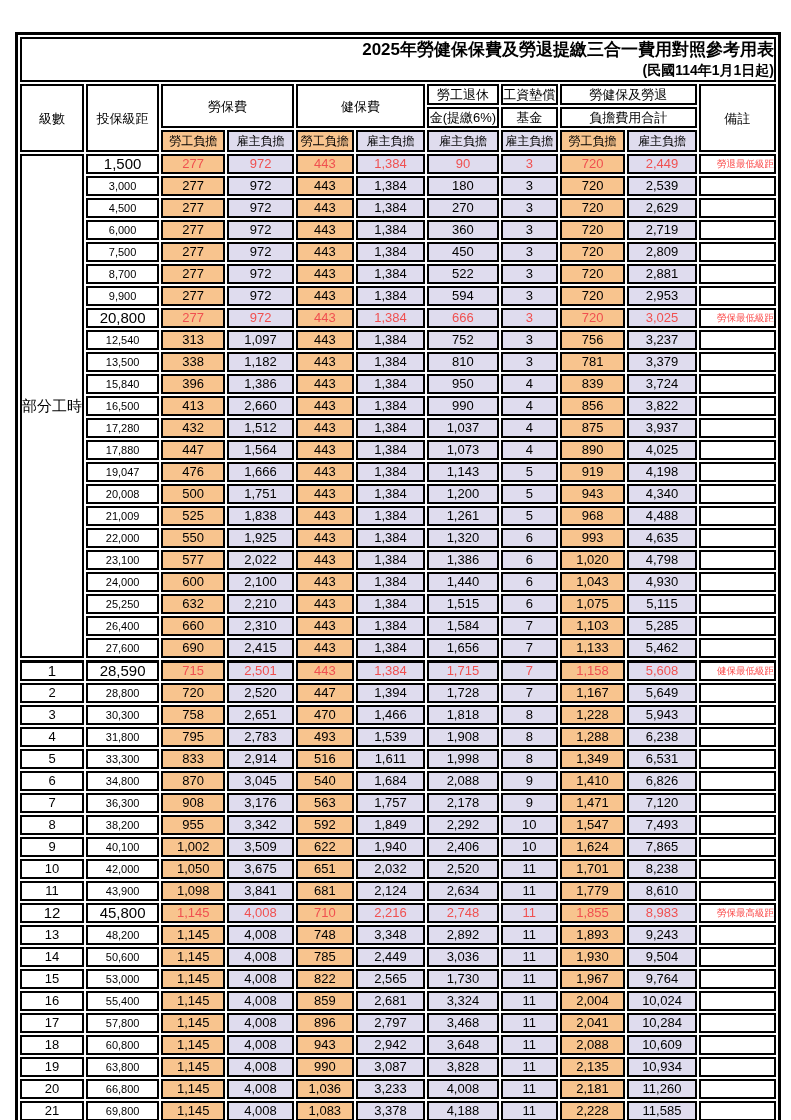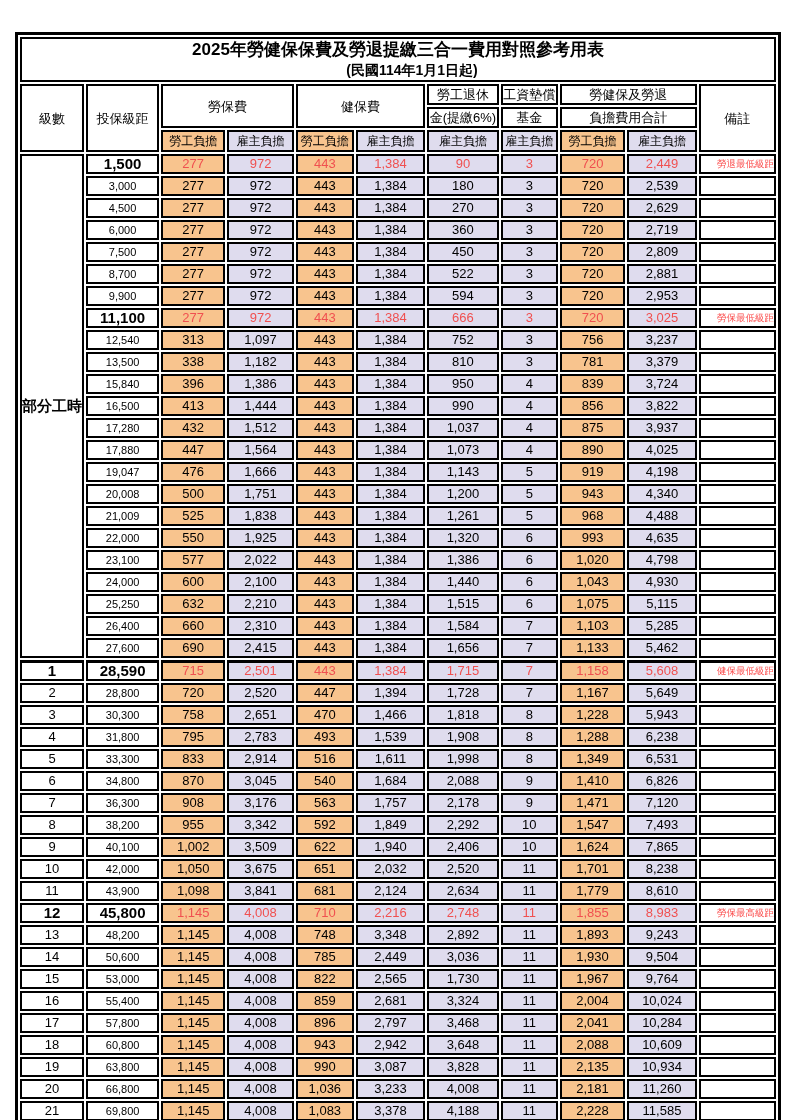--- a/index.html
+++ b/index.html
@@ -21,37 +21,37 @@
     border:2px solid #000;
     text-align:center;
     vertical-align:middle;
     padding:0;
     color:#000;
     font-weight:normal;
     overflow:hidden;
     white-space:nowrap;
   }
   
-  .title-cell{height:44px;border-width:2px;}
+  .title-cell{height:44px;border-width:2px;text-align:right;}
   .t1{font-size:17px;font-weight:bold;line-height:22px;}
   .t2{font-size:14px;font-weight:bold;line-height:19px;padding-left:28px;}
   
   thead th{font-size:13px;}
   .h-line{height:17px;line-height:17px;}
   .h-sub{height:18px;line-height:18px;font-size:12px;}
   
   tbody td{height:16px;line-height:16px;font-size:13px;}
   .emp{background:var(--emp-bg);}
   .er{background:var(--er-bg);}
   .levelcell{font-size:13px;}
   .partial{font-size:12px;}
   .bracket{font-size:11px;}
   .remark{font-size:9.5px;color:var(--remark-red);line-height:16px;text-align:right;}
   .hl .num{color:var(--hl-red);}
-  .hl .bracket,.hl .levelcell{font-weight:bold;font-size:15px;}
+  .hl .bracket,.hl .levelcell{font-weight:normal;font-size:15px;}
   .sep td{border-top-width:3px;}
 </style>
 </head>
 <body>
 
 <div class="sheet">
   <table>
     <colgroup>
       <col style="width:50px">
         <col style="width:76px">
@@ -178,21 +178,21 @@
           <td class="er num">972</td>
           <td class="emp num">443</td>
           <td class="er num">1,384</td>
           <td class="er num">594</td>
           <td class="er num">3</td>
           <td class="emp num">720</td>
           <td class="er num">2,953</td>
           <td class="remark"></td>
         </tr>
         <tr class="hl">
-          <td class="bracket">11,100</td>
+          <td class="bracket">20,800</td>
           <td class="emp num">277</td>
           <td class="er num">972</td>
           <td class="emp num">443</td>
           <td class="er num">1,384</td>
           <td class="er num">666</td>
           <td class="er num">3</td>
           <td class="emp num">720</td>
           <td class="er num">3,025</td>
           <td class="remark">勞保最低級距</td>
         </tr>
@@ -228,21 +228,21 @@
           <td class="er num">1,384</td>
           <td class="er num">950</td>
           <td class="er num">4</td>
           <td class="emp num">839</td>
           <td class="er num">3,724</td>
           <td class="remark"></td>
         </tr>
         <tr>
           <td class="bracket">16,500</td>
           <td class="emp num">413</td>
-          <td class="er num">1,444</td>
+          <td class="er num">2,660</td>
           <td class="emp num">443</td>
           <td class="er num">1,384</td>
           <td class="er num">990</td>
           <td class="er num">4</td>
           <td class="emp num">856</td>
           <td class="er num">3,822</td>
           <td class="remark"></td>
         </tr>
         <tr>
           <td class="bracket">17,280</td>

